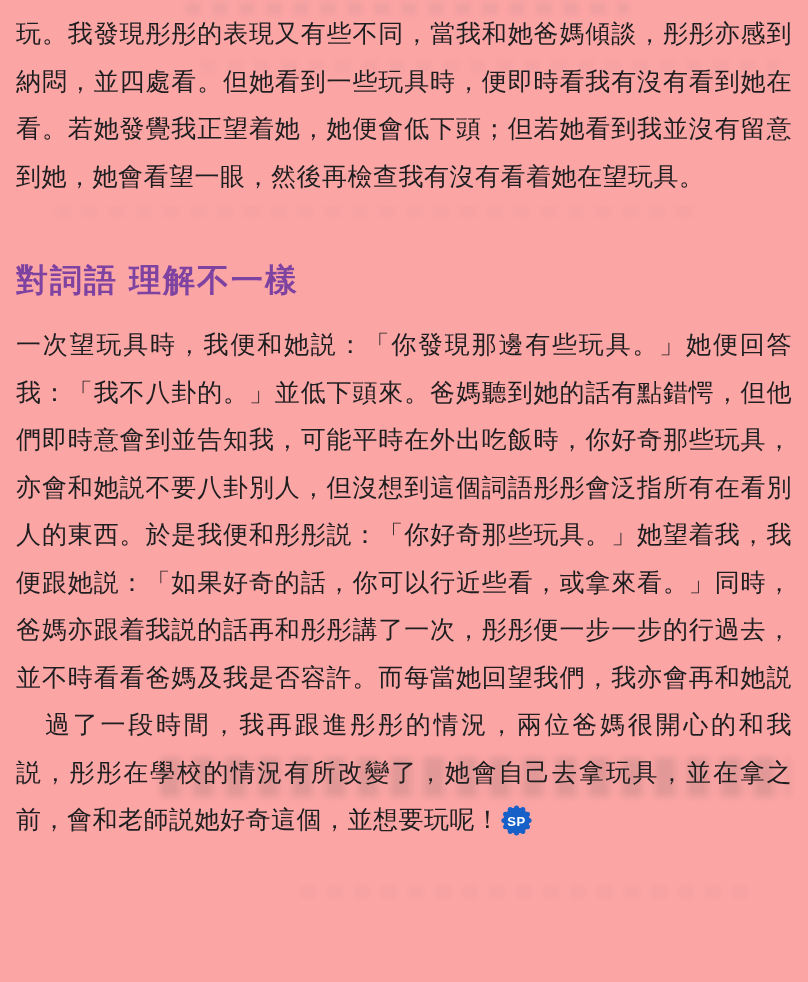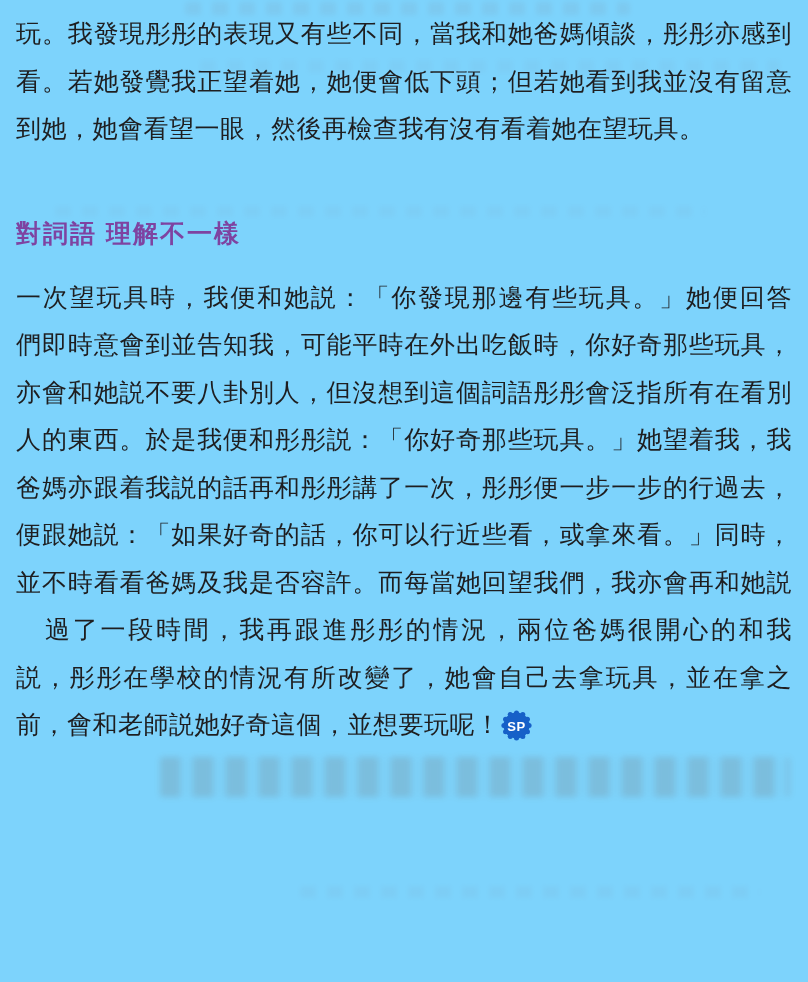--- a/index.html
+++ b/index.html
@@ -1,21 +1,21 @@
 <!DOCTYPE html>
 <html><head>
 <meta charset="utf-8">
 <style>
   html, body { margin: 0; padding: 0; background: #e8e8e8; }
   .page {
     position: relative;
     width: 808px;
     height: 982px;
     margin: 0 auto;
-    background: #7dd3fc;
+    background: #fca5a5;
     overflow: hidden;
     font-family: "Liberation Sans", "DejaVu Sans", sans-serif;
     color: #1e1e20;
   }
   .content {
     position: absolute;
     left: 16px;
     right: 16px;
     top: 10px;
   }
@@ -29,21 +29,21 @@
     overflow: hidden;
     white-space: normal;
   }
   .line.last {
     text-align: center;
     text-align-last: left;
   }
   .line.indent { text-indent: 29px; }
   .heading {
     margin: 54px 0 15px 0;
-    font-size: 25px;
+    font-size: 32px;
     font-weight: bold;
     letter-spacing: 2px;
     line-height: 52px;
     color: #7e43a1;
   }
   .badge {
     display: inline-block;
     width: 31px;
     height: 31px;
     vertical-align: -8px;
@@ -74,33 +74,35 @@
   <div class="ghost" style="left:185px; top:2px; width:445px; height:13px; opacity:.55;"></div>
   <div class="ghost" style="left:200px; top:60px; width:580px; height:13px; opacity:.28;"></div>
   <div class="ghost" style="left:55px; top:206px; width:650px; height:11px; opacity:.28;"></div>
   <div class="ghost ghost-strong" style="left:160px; top:757px; width:630px; height:40px; opacity:.75;"></div>
   <div class="ghost" style="left:300px; top:886px; width:460px; height:12px; opacity:.32;"></div>
 
   <div class="content">
 
     <div class="para">
       <div class="line">玩。我發現彤彤的表現又有些不同，當我和她爸媽傾談，彤彤亦感到</div>
+      <div class="line">納悶，並四處看。但她看到一些玩具時，便即時看我有沒有看到她在</div>
       <div class="line">看。若她發覺我正望着她，她便會低下頭；但若她看到我並沒有留意</div>
       <div class="line last">到她，她會看望一眼，然後再檢查我有沒有看着她在望玩具。</div>
     </div>
 
     <h2 class="heading">對詞語 理解不一樣</h2>
 
     <div class="para">
       <div class="line">一次望玩具時，我便和她説：「你發現那邊有些玩具。」她便回答</div>
+      <div class="line">我：「我不八卦的。」並低下頭來。爸媽聽到她的話有點錯愕，但他</div>
       <div class="line">們即時意會到並告知我，可能平時在外出吃飯時，你好奇那些玩具，</div>
       <div class="line">亦會和她説不要八卦別人，但沒想到這個詞語彤彤會泛指所有在看別</div>
       <div class="line">人的東西。於是我便和彤彤説：「你好奇那些玩具。」她望着我，我</div>
+      <div class="line">便跟她説：「如果好奇的話，你可以行近些看，或拿來看。」同時，</div>
       <div class="line">爸媽亦跟着我説的話再和彤彤講了一次，彤彤便一步一步的行過去，</div>
-      <div class="line">便跟她説：「如果好奇的話，你可以行近些看，或拿來看。」同時，</div>
       <div class="line">並不時看看爸媽及我是否容許。而每當她回望我們，我亦會再和她説</div>
     </div>
 
     <div class="para">
       <div class="line indent">過了一段時間，我再跟進彤彤的情況，兩位爸媽很開心的和我</div>
       <div class="line">説，彤彤在學校的情況有所改變了，她會自己去拿玩具，並在拿之</div>
       <div class="line last">
         <span>前，會和老師説她好奇這個，並想要玩呢！</span><span class="badge"><svg viewBox="0 0 32 32" width="31" height="31">
           <g fill="#1660c8">
             <circle cx="29" cy="16" r="2.6"></circle>

